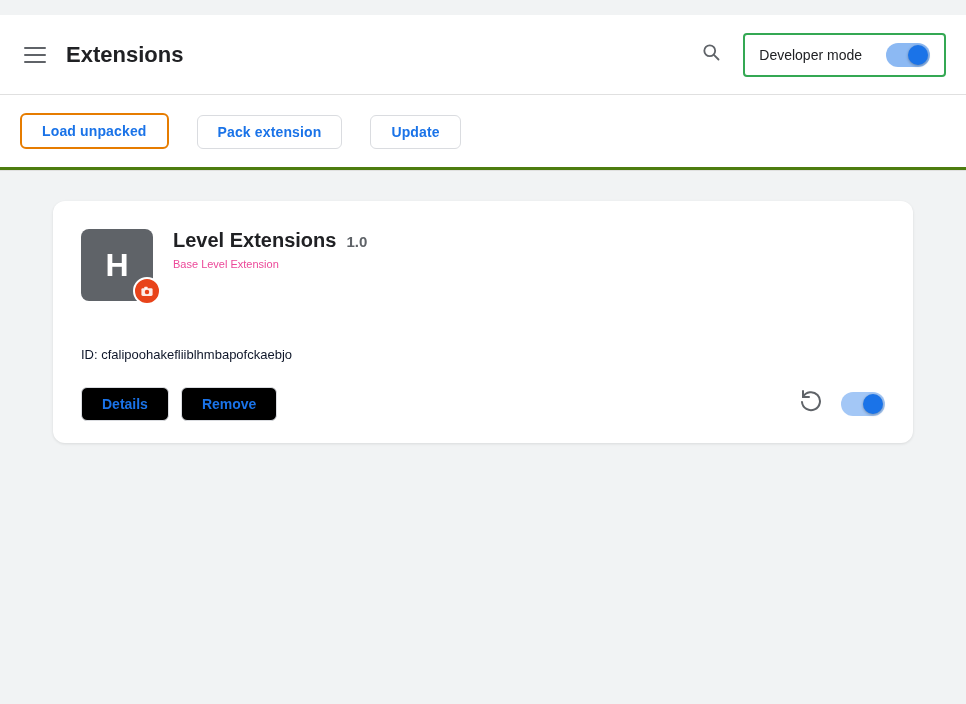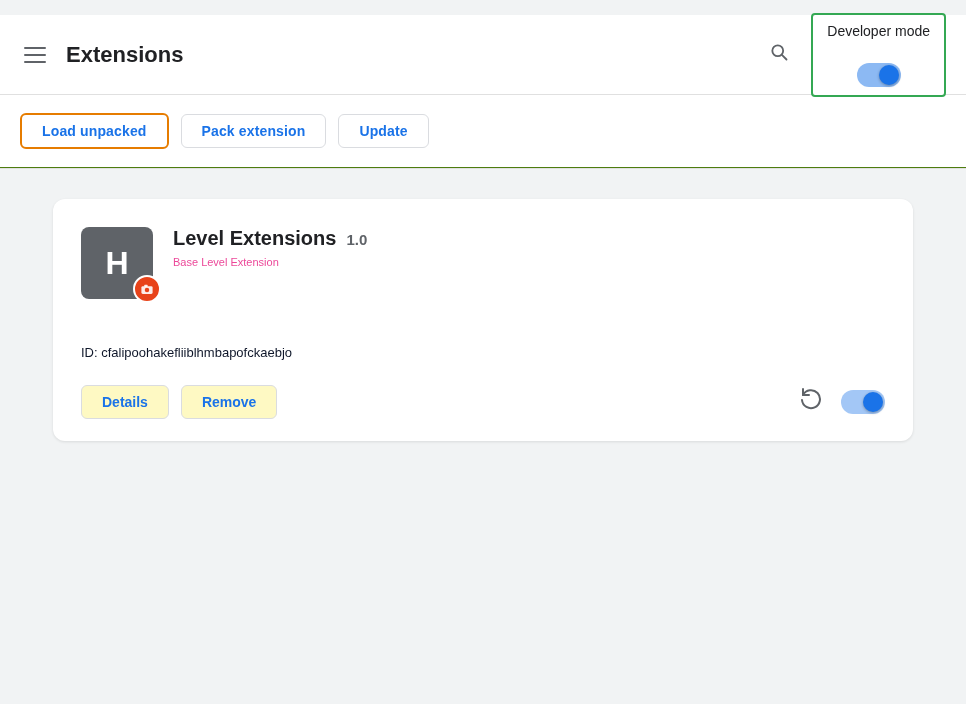--- a/index.html
+++ b/index.html
@@ -61,21 +61,20 @@
       font-size: 20px;
     }
     .developer-mode-box {
       display: flex;
       align-items: center;
       gap: 24px;
       border: 2.5px solid #34a853;
       border-radius: 4px;
       padding: 8px 14px;
       background: #fff;
-      flex-direction: column;
     }
     .developer-mode-label {
       font-size: 14px;
       color: #202124;
       font-weight: 500;
     }
     
     .toggle-switch {
       position: relative;
       width: 44px;
@@ -98,25 +97,25 @@
       width: 20px;
       height: 20px;
       border-radius: 50%;
       background: #1a73e8;
       box-shadow: 0 1px 3px rgba(0,0,0,0.3);
     }
 
     
     .toolbar {
       display: flex;
-      align-items: center;
-      gap: 12px;
+      align-items: flex-end;
+      gap: 28px;
       padding: 18px 20px;
       background: #fff;
-      border-bottom: 1px solid #4d7c0f;
+      border-bottom: 3px solid #4d7c0f;
     }
     .toolbar-btn {
       padding: 8px 20px;
       border-radius: 6px;
       border: 1.5px solid #dadce0;
       background: #fff;
       color: #1a73e8;
       font-size: 14px;
       font-weight: 600;
       cursor: pointer;
@@ -226,21 +225,21 @@
       justify-content: space-between;
     }
     .card-actions {
       display: flex;
       gap: 12px;
     }
     .action-btn {
       padding: 8px 20px;
       border-radius: 6px;
       border: 1.5px solid #dadce0;
-      background: #fef9c3;
+      background: #000000;
       color: #1a73e8;
       font-size: 14px;
       font-weight: 600;
       cursor: pointer;
     }
     .card-right {
       display: flex;
       align-items: center;
       gap: 18px;
     }

